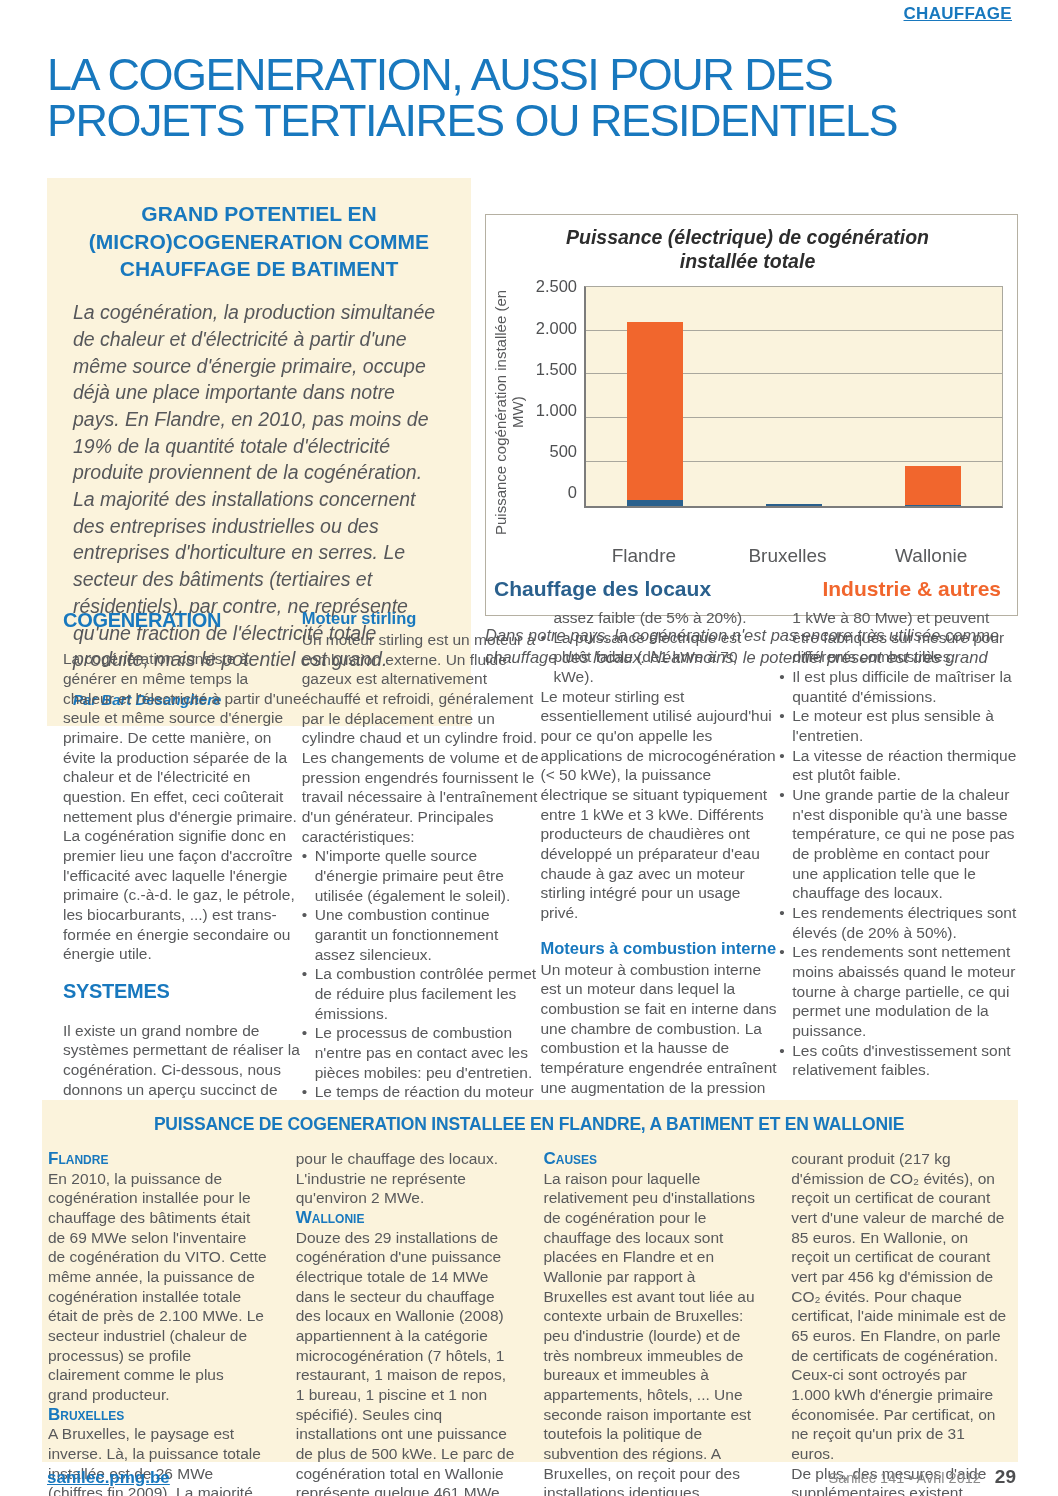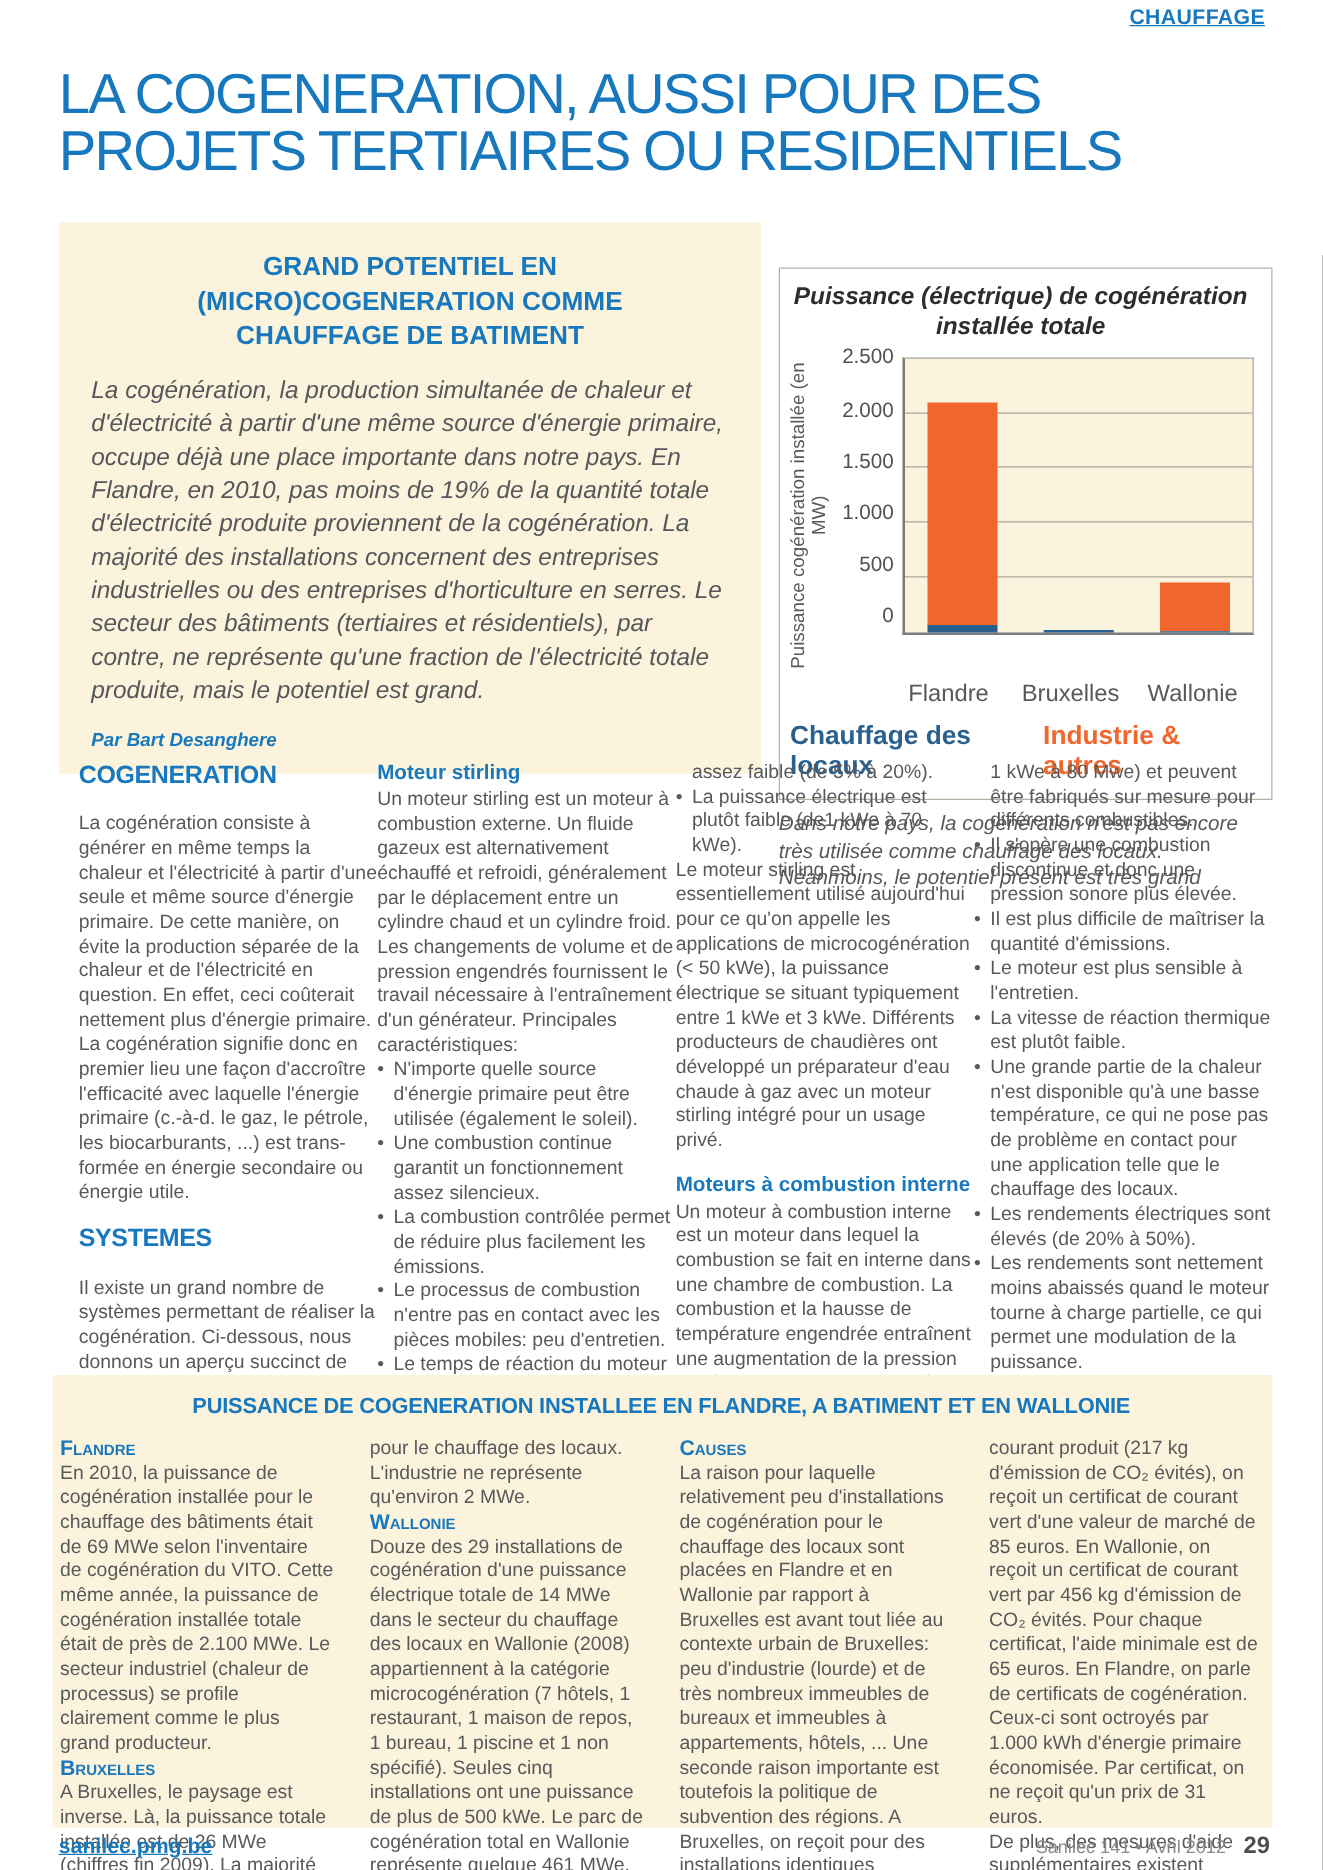--- a/index.html
+++ b/index.html
@@ -19,21 +19,21 @@
     position: absolute; top: 52px; left: 47px; width: 900px;
     color: #1878be; font-weight: normal; font-size: 45px;
     line-height: 1.02; letter-spacing: -1.5px;
   }
   
   .intro-row {
     position: absolute; top: 178px; left: 47px; right: 40px;
     display: flex; gap: 14px; align-items: flex-start;
   }
   .intro-box {
-    width: 562px; min-height: 406px; background: #fbf3dc;
+    width: 424px; min-height: 406px; background: #fbf3dc;
     padding: 22px 26px 18px 26px;
   }
   .intro-heading {
     color: #1878be; font-weight: bold; font-size: 21px;
     text-align: center; line-height: 1.32; margin-bottom: 16px;
   }
   .intro-body {
     font-style: italic; font-size: 19.5px; line-height: 1.37;
     color: #56575a; margin-bottom: 18px;
   }
@@ -208,21 +208,20 @@
       <p class="para">Le moteur stirling est essentiellement utilisé aujourd'hui pour ce qu'on appelle les applications de microcogénération (&lt; 50 kWe), la puissance électrique se situant typiquement entre 1 kWe et 3 kWe. Différents producteurs de chaudières ont développé un préparateur d'eau chaude à gaz avec un moteur stirling intégré pour un usage privé.</p>
       <h3 class="h-minor gap-top">Moteurs à combustion interne</h3>
       <p class="para">Un moteur à combustion interne est un moteur dans lequel la combustion se fait en interne dans une chambre de combustion. La combustion et la hausse de température engendrée entraînent une augmentation de la pression qui, à son tour, est transformée par un piston en travail requis pour entraîner le générateur. Principales caractéristiques:</p>
       <ul class="bullets">
         <li>Les moteurs existent en différentes dimensions, puissances (de</li>
       </ul>
     </div>
     <div>
       <p class="para cont-indent">1 kWe à 80 Mwe) et peuvent être fabriqués sur mesure pour différents combustibles.</p>
       <ul class="bullets">
-        <li>Il s'opère une combustion discontinue et donc une pression sonore plus élevée.</li>
         <li>Il est plus difficile de maîtriser la quantité d'émissions.</li>
         <li>Le moteur est plus sensible à l'entretien.</li>
         <li>La vitesse de réaction thermique est plutôt faible.</li>
         <li>Une grande partie de la chaleur n'est disponible qu'à une basse température, ce qui ne pose pas de problème en contact pour une application telle que le chauffage des locaux.</li>
         <li>Les rendements électriques sont élevés (de 20% à 50%).</li>
         <li>Les rendements sont nettement moins abaissés quand le moteur tourne à charge partielle, ce qui permet une modulation de la puissance.</li>
         <li>Les coûts d'investissement sont relativement faibles.</li>
       </ul>
     </div>
   </div>

